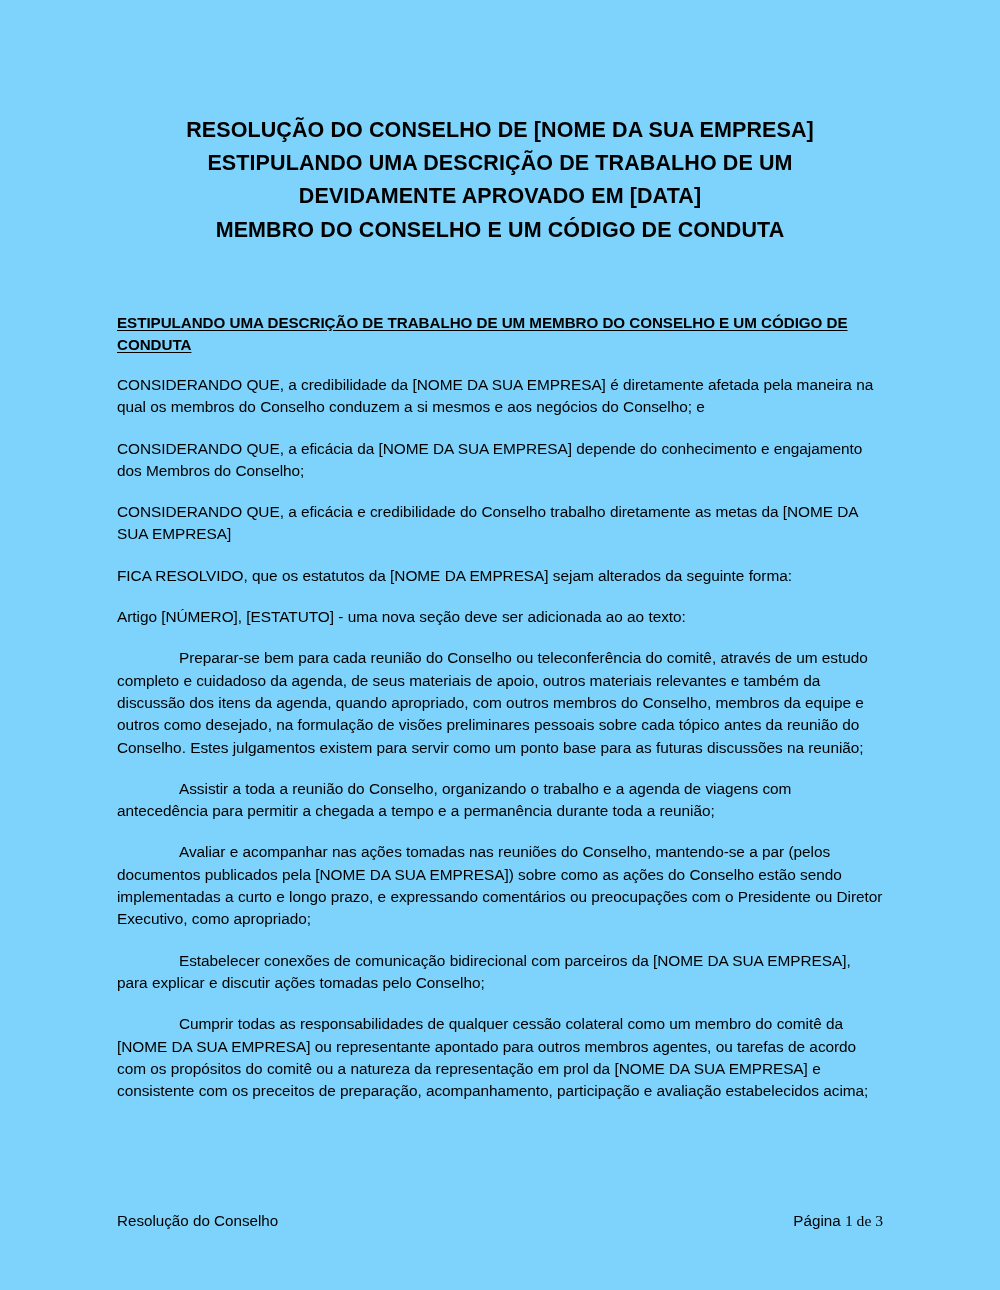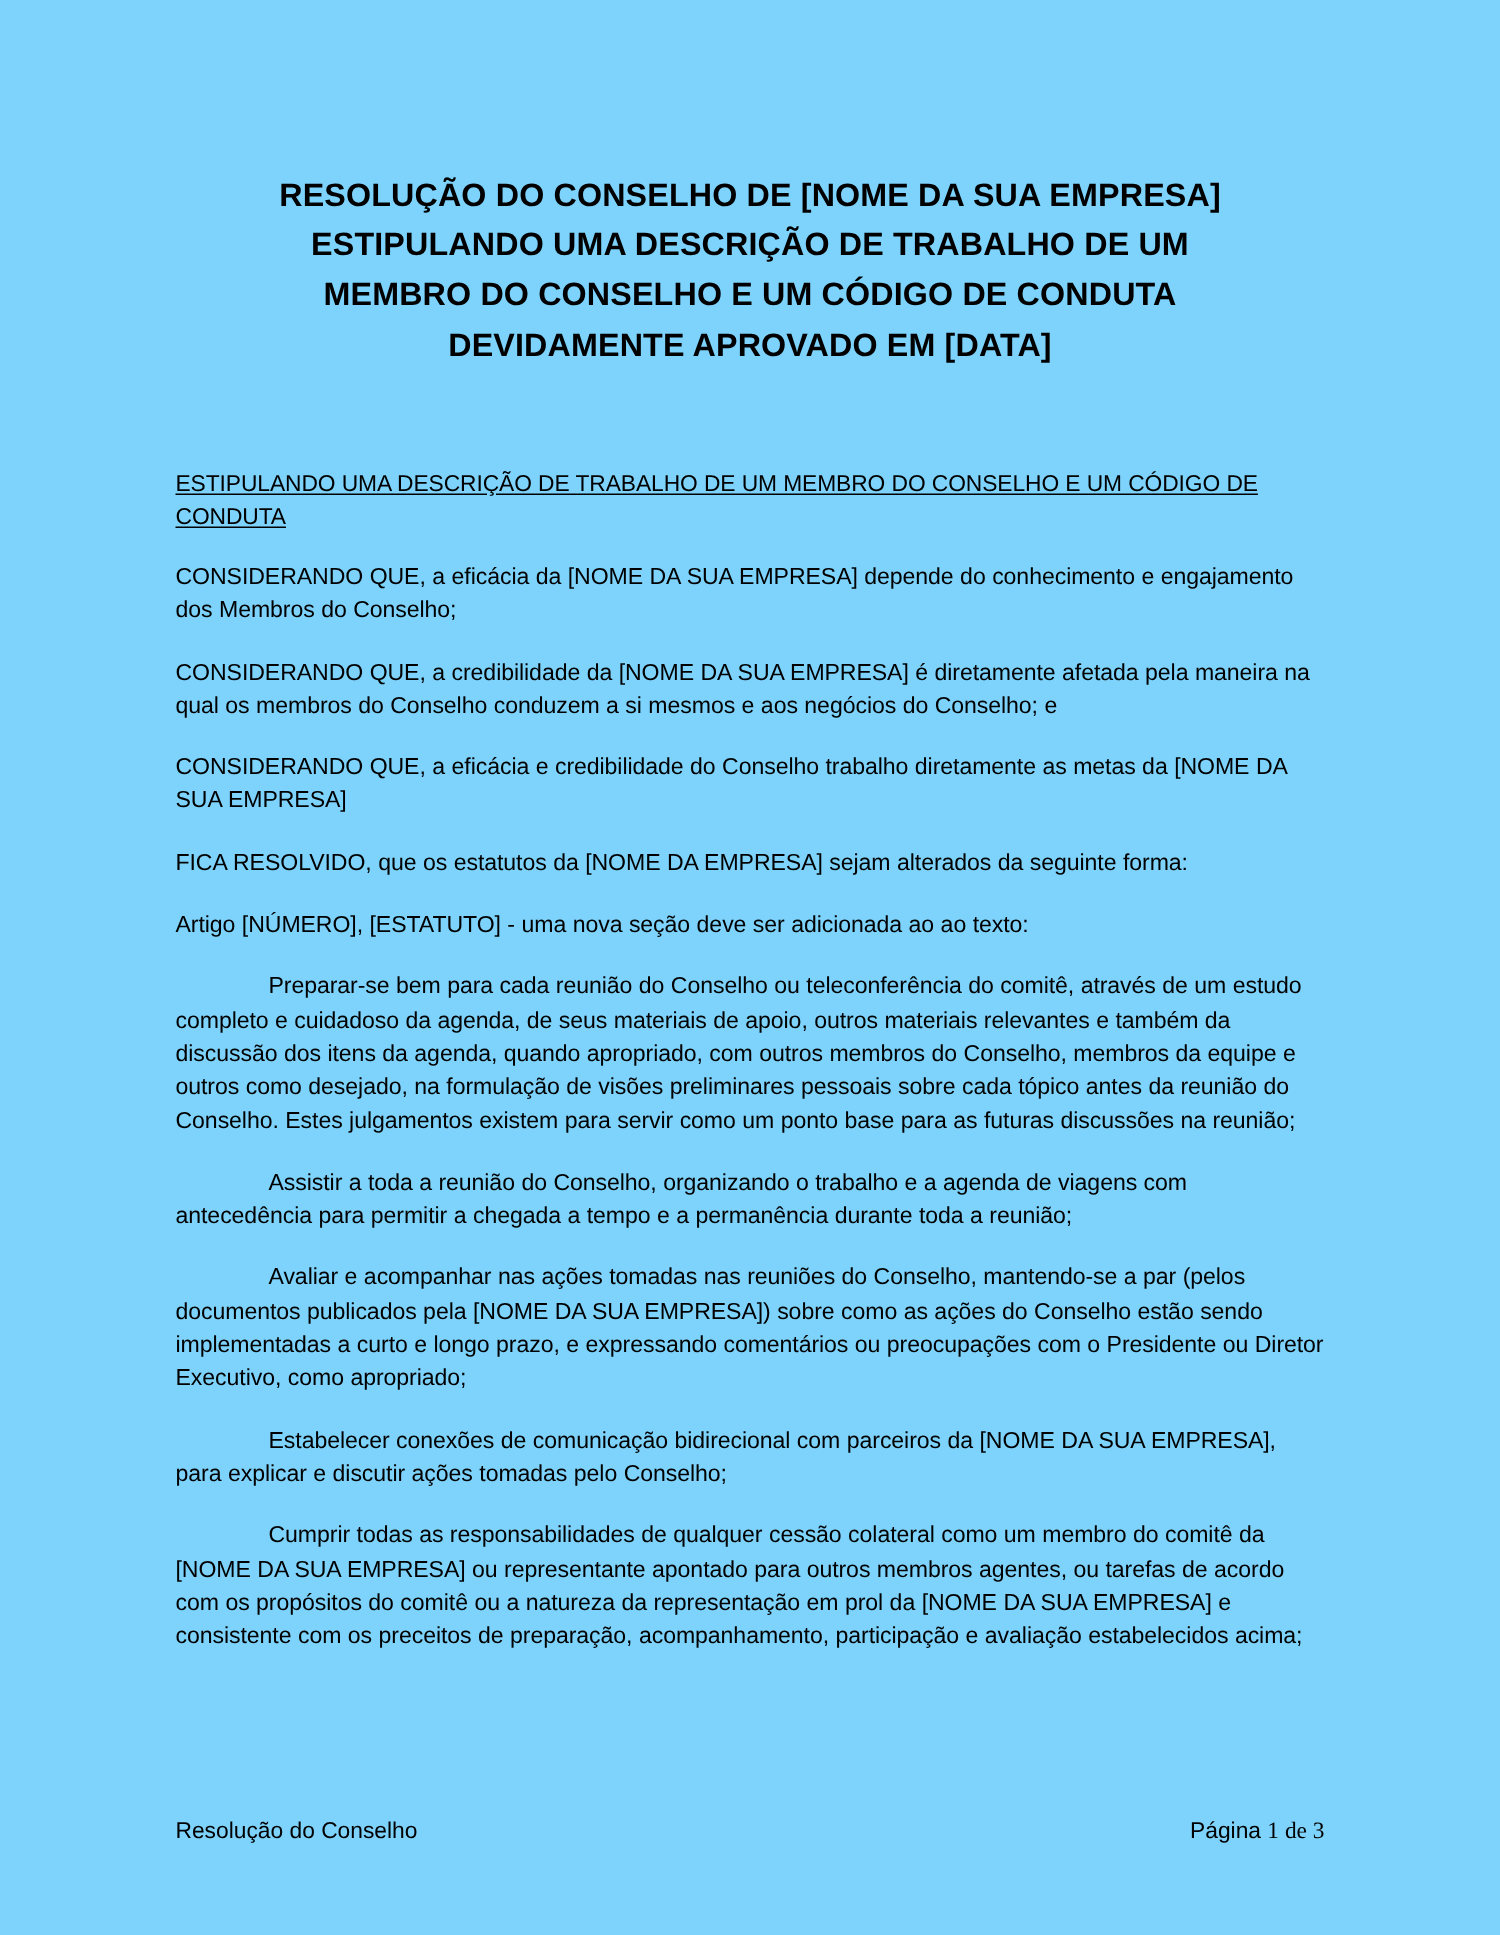--- a/index.html
+++ b/index.html
@@ -45,21 +45,21 @@
   
   .body-area {
     position: absolute;
     left: 117px;
     top: 312px;
     width: 766px;
   }
 
   .section-heading {
     font-size: 15.2px;
-    font-weight: normal;
+    font-weight: bold;
     line-height: 21.5px;
     text-decoration: underline;
     text-underline-offset: 2px;
     margin: 0 0 0 0;
     letter-spacing: -0.05px;
   }
 
   p.para {
     font-size: 15.4px;
     line-height: 22.3px;
@@ -91,31 +91,31 @@
   }
 </style>
 </head>
 <body>
 
 <div class="page">
 
   <h1 class="doc-title">
     <span class="title-line">RESOLUÇÃO DO CONSELHO DE [NOME DA SUA EMPRESA]</span>
     <span class="title-line">ESTIPULANDO UMA DESCRIÇÃO DE TRABALHO DE UM</span>
+    <span class="title-line">DEVIDAMENTE APROVADO EM [DATA]</span>
     <span class="title-line">MEMBRO DO CONSELHO E UM CÓDIGO DE CONDUTA</span>
-    <span class="title-line">DEVIDAMENTE APROVADO EM [DATA]</span>
   </h1>
 
   <div class="body-area">
 
     <p class="section-heading">ESTIPULANDO UMA DESCRIÇÃO DE TRABALHO DE UM MEMBRO DO CONSELHO E UM CÓDIGO DE CONDUTA</p>
 
+    <p class="para gap-top">CONSIDERANDO QUE, a credibilidade da [NOME DA SUA EMPRESA] é diretamente afetada pela maneira na qual os membros do Conselho conduzem a si mesmos e aos negócios do Conselho; e</p>
+
     <p class="para gap-top">CONSIDERANDO QUE, a eficácia da [NOME DA SUA EMPRESA] depende do conhecimento e engajamento dos Membros do Conselho;</p>
-
-    <p class="para gap-top">CONSIDERANDO QUE, a credibilidade da [NOME DA SUA EMPRESA] é diretamente afetada pela maneira na qual os membros do Conselho conduzem a si mesmos e aos negócios do Conselho; e</p>
 
     <p class="para gap-top">CONSIDERANDO QUE, a eficácia e credibilidade do Conselho trabalho diretamente as metas da [NOME DA SUA EMPRESA]</p>
 
     <p class="para gap-top">FICA RESOLVIDO, que os estatutos da [NOME DA EMPRESA] sejam alterados da seguinte forma:</p>
 
     <p class="para gap-top">Artigo [NÚMERO], [ESTATUTO] - uma nova seção deve ser adicionada ao ao texto:</p>
 
 
     <p class="para gap-top indent">Preparar-se bem para cada reunião do Conselho ou teleconferência do comitê, através de um estudo completo e cuidadoso da agenda, de seus materiais de apoio, outros materiais relevantes e também da discussão dos itens da agenda, quando apropriado, com outros membros do Conselho, membros da equipe e outros como desejado, na formulação de visões preliminares pessoais sobre cada tópico antes da reunião do Conselho. Estes julgamentos existem para servir como um ponto base para as futuras discussões na reunião;</p>
 

